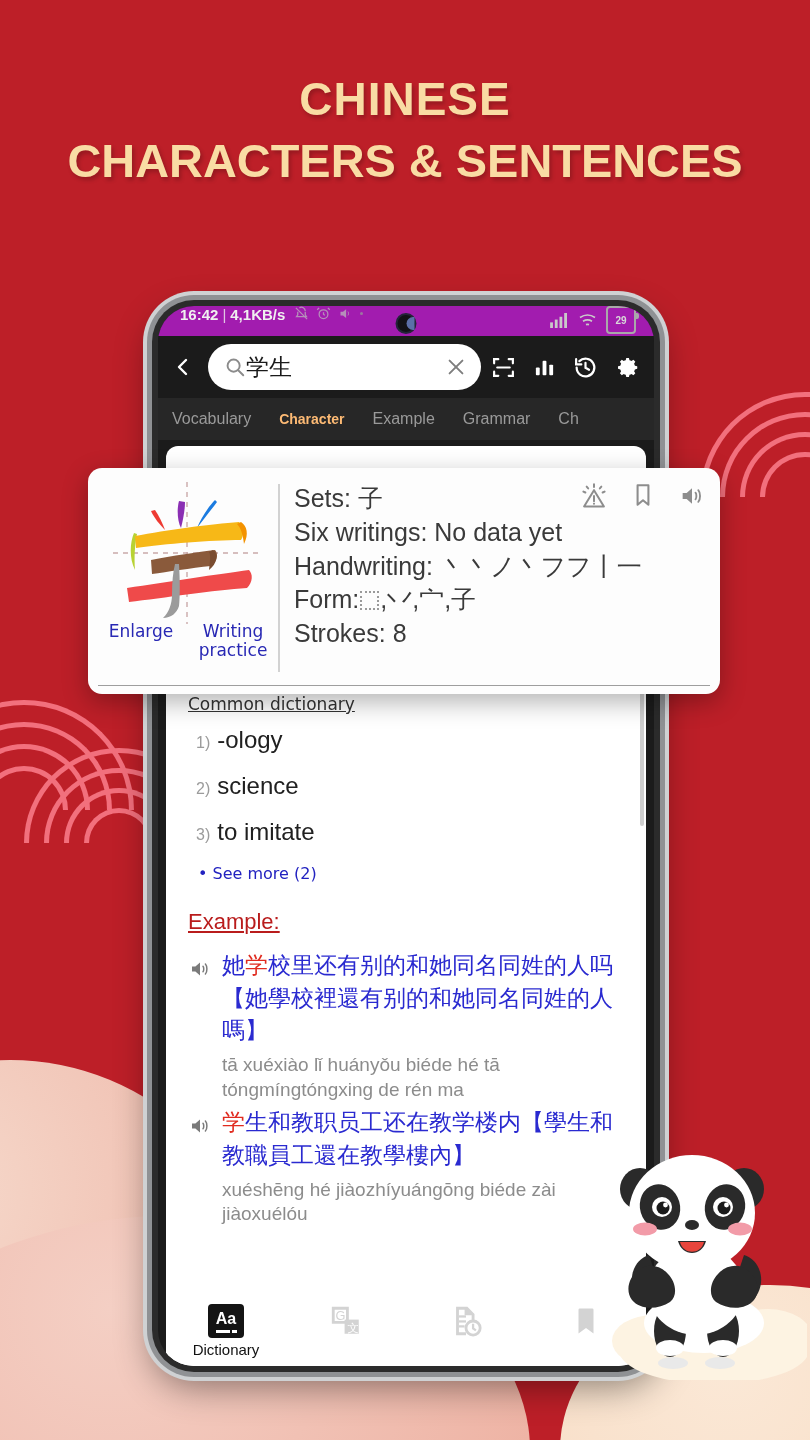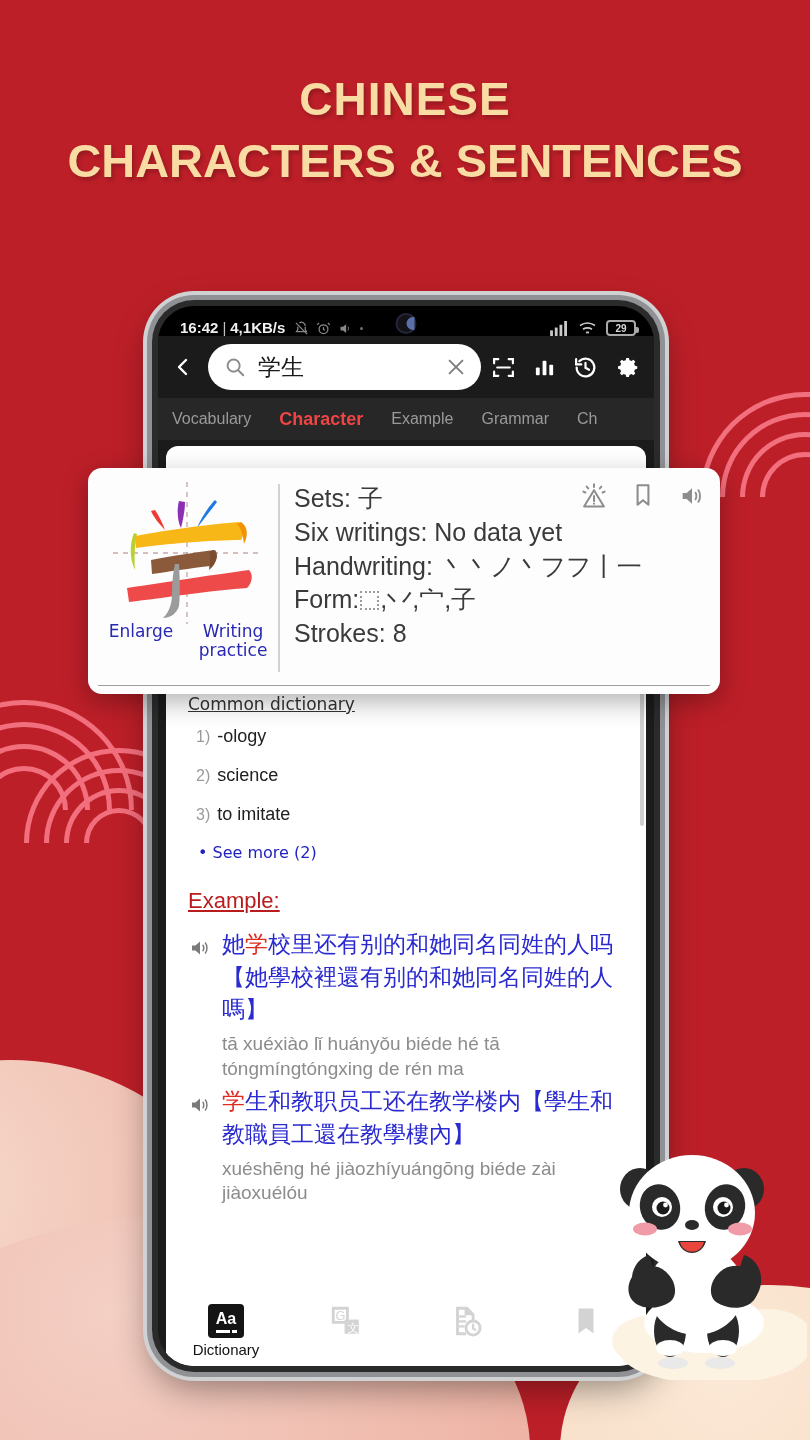--- a/index.html
+++ b/index.html
@@ -42,62 +42,62 @@
   #phone {
     position:absolute; left:152px; top:300px; width:508px; height:1072px;
     background:#2b2b2b; border-radius:42px; z-index:5;
     box-shadow:0 0 0 5px #8f9194, 0 0 0 9px #cfd1d3, 0 14px 36px rgba(0,0,0,.45);
     overflow:hidden;
   }
   #screen { position:absolute; inset:6px; border-radius:36px; background:#1b1b1b; overflow:hidden; }
 
   
   #statusbar {
-    height:30px; background:#000000; color:#f0f0f0;
-    display:flex; align-items:flex-end; padding:0 18px 0 22px; font-size:15px; font-weight:bold;
+    height:30px; background:#a21caf; color:#f0f0f0;
+    display:flex; align-items:flex-start; padding:0 18px 0 22px; font-size:15px; font-weight:bold;
     position:relative;
   }
   #statusbar .sep { font-weight:normal; opacity:.8; margin:0 4px; }
   #statusbar .net { font-weight:bold; }
   .sb-icons { display:flex; align-items:center; gap:7px; margin-left:9px; opacity:.72; }
   .sb-right { margin-left:auto; display:flex; align-items:center; gap:9px; }
   .dot-small { width:3px; height:3px; background:#999; border-radius:50%; }
   .punchhole {
     position:absolute; left:50%; top:7px; transform:translateX(-50%);
     width:21px; height:21px; border-radius:50%;
     background:#121217; border:2px solid #24243a;
   }
   .punchhole::after{
     content:""; position:absolute; left:50%; top:2px; width:8px; height:13px;
     background:#5b6fa8; border-radius:8px 0 0 8px;
   }
   .bat {
-    width:30px; height:16px; border:2px solid #a9a9a9; border-radius:4px;
+    width:30px; height:28px; border:2px solid #a9a9a9; border-radius:4px;
     font-size:10px; color:#d8d8d8; display:flex; align-items:center; justify-content:center;
     font-weight:bold; position:relative;
   }
   .bat::after{ content:""; position:absolute; right:-5px; top:5px; width:3px;height:6px;background:#a9a9a9;border-radius:0 2px 2px 0; }
 
   
   #searchrow { height:62px; display:flex; align-items:center; padding:0 12px 0 10px; background:#1b1b1b; gap:10px; }
   .backbtn { width:30px; display:flex; justify-content:center; }
   #searchbox {
     flex:1; height:46px; background:#fff; border-radius:23px;
-    display:flex; align-items:center; padding:0 14px 0 16px; gap:12px; min-width:0;justify-content:flex-end;
+    display:flex; align-items:center; padding:0 14px 0 16px; gap:0; min-width:0;justify-content:flex-end;
   }
   #searchbox .q { flex:1; font-size:23px; color:#1a1a1a; }
   .topicons { display:flex; align-items:center; gap:17px; padding-right:2px; }
 
   
   #tabs {
     height:42px; display:flex; align-items:center; gap:28px; padding-left:14px;
     background:#272727; font-size:16px; color:#9a9a9a; white-space:nowrap; overflow:hidden;
     position:relative;
   }
-  #tabs .tab.active { color:#ef4444; font-weight:bold; font-size:18px; }
+  #tabs .tab.active { color:#fdba74; font-weight:bold; font-size:14px; }
 
   
   #sheet {
     position:absolute; left:8px; right:8px; top:140px; bottom:0;
     background:#fff; border-radius:12px 12px 0 0; overflow:hidden;
   }
   #sheet::before{
     content:""; position:absolute; left:152px; top:-9px; width:0;height:0;
     border-left:13px solid transparent; border-right:13px solid transparent; border-bottom:10px solid #fff;
   }
@@ -105,21 +105,21 @@
   .scrolltrack { position:absolute; right:2px; top:150px; width:4px; height:230px; background:#cfcfcf; border-radius:2px; }
 
   .hr { height:1px; background:#c9c9c9; margin:0 0 14px 0; }
   .pinyin-title { color:#e0413c; font-size:27px; margin:4px 0 16px 2px; }
   .dict-head {
     font-size:17px; color:#333; text-decoration:underline; margin-bottom:8px;
     font-family:"DejaVu Sans", sans-serif;
   }
   .defn { display:flex; align-items:baseline; gap:7px; margin:12px 0 18px 8px; }
   .defn .num { color:#9b9b9b; font-size:16px; }
-  .defn .txt { font-size:18px; color:#202020; }
+  .defn .txt { font-size:24px; color:#202020; }
   .seemore { color:#2222c0; font-size:16px; margin:2px 0 26px 10px; font-family:"DejaVu Sans", sans-serif; }
   .seemore::before{ content:"• "; }
 
   .ex-head { font-size:22px; color:#b91c1c; text-decoration:underline; margin-bottom:14px; }
   .ex { display:flex; gap:10px; margin-bottom:6px; }
   .ex .cn { font-size:23px; line-height:1.42; color:#2a2ad0; flex:1; }
   .ex .cn .hl { color:#e02b1f; }
   .ex-pinyin { color:#8c8c8c; font-size:19px; line-height:1.3; margin:4px 0 4px 34px; }
   .ex-en { color:#111; font-size:21px; margin:2px 0 18px 34px; }
 

